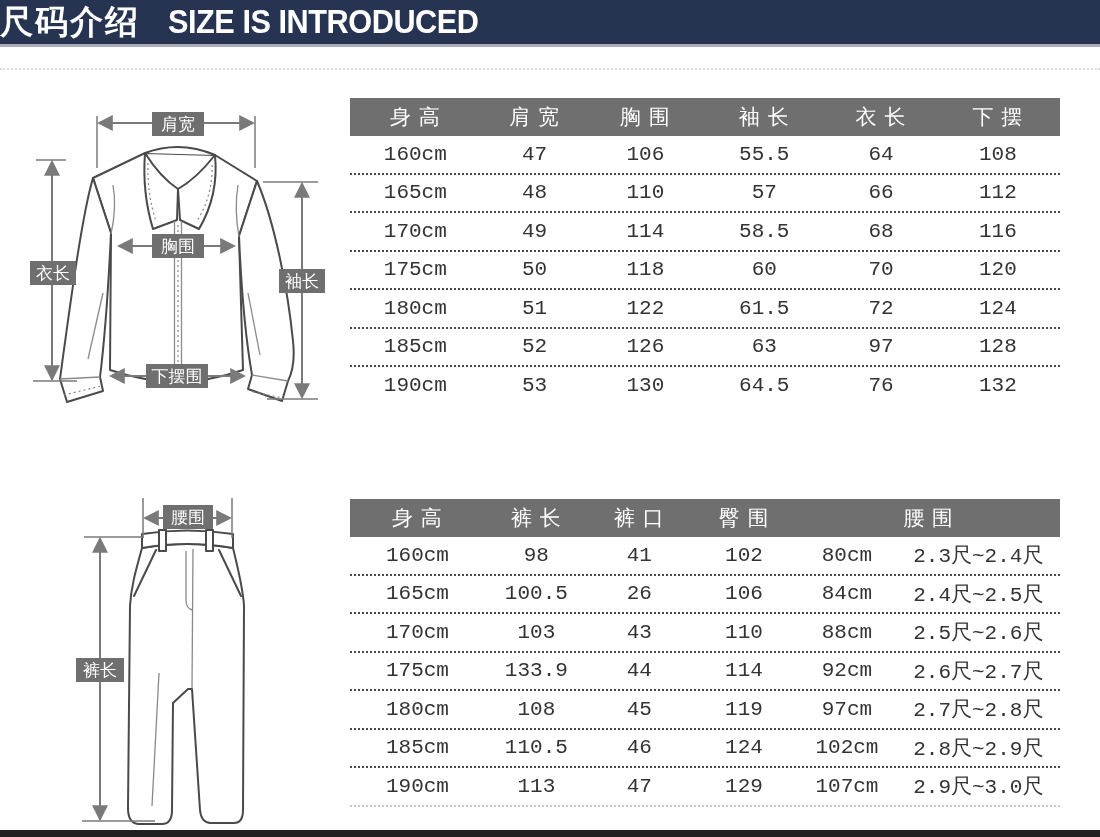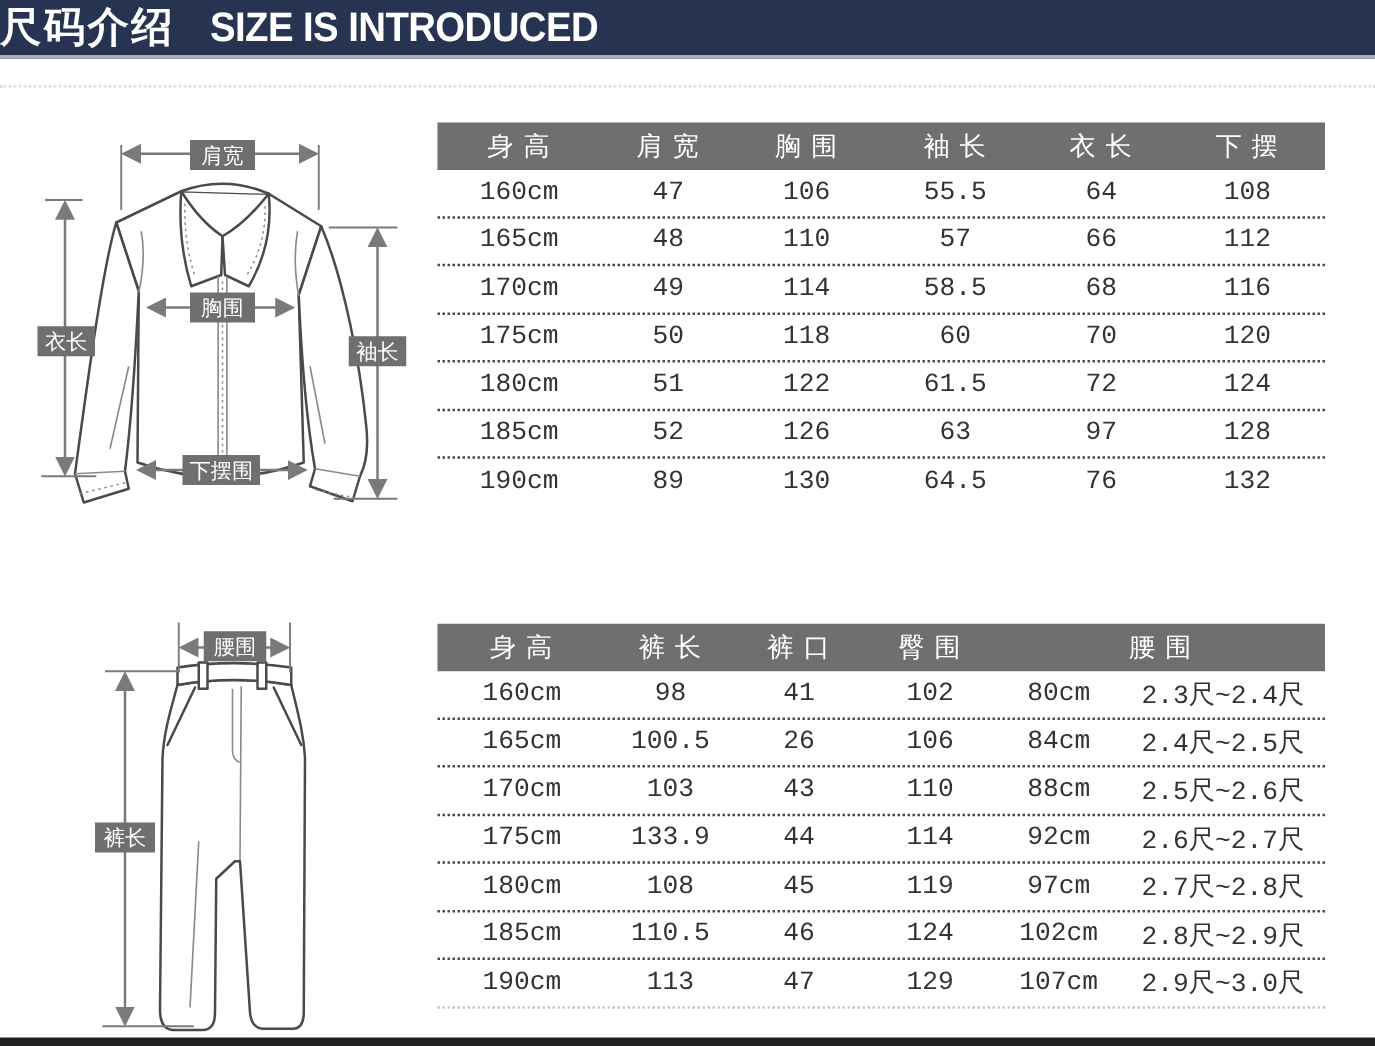--- a/index.html
+++ b/index.html
@@ -189,34 +189,34 @@
       <div class="t-row">
         <div class="t-cell">185cm</div>
         <div class="t-cell">52</div>
         <div class="t-cell">126</div>
         <div class="t-cell">63</div>
         <div class="t-cell">97</div>
         <div class="t-cell">128</div>
       </div>
       <div class="t-row">
         <div class="t-cell">190cm</div>
-        <div class="t-cell">89</div>
+        <div class="t-cell">53</div>
         <div class="t-cell">130</div>
         <div class="t-cell">64.5</div>
         <div class="t-cell">76</div>
         <div class="t-cell">132</div>
       </div>
     </div>
   <div class="size-table table2" id="table2">
       <div class="t-head">
         <div class="t-hcell">身 高</div>
         <div class="t-hcell">裤 长</div>
         <div class="t-hcell">裤 口</div>
         <div class="t-hcell">臀 围</div>
-        <div class="t-hcell" style="grid-column: span 2;">腰 围</div>
+        <div class="t-hcell" style="grid-column: span 2; font-family: Liberation Serif, serif;">腰 围</div>
       </div>
       <div class="t-row">
         <div class="t-cell">160cm</div>
         <div class="t-cell">98</div>
         <div class="t-cell">41</div>
         <div class="t-cell">102</div>
         <div class="t-cell">80cm</div>
         <div class="t-cell">2.3尺~2.4尺</div>
       </div>
       <div class="t-row">

